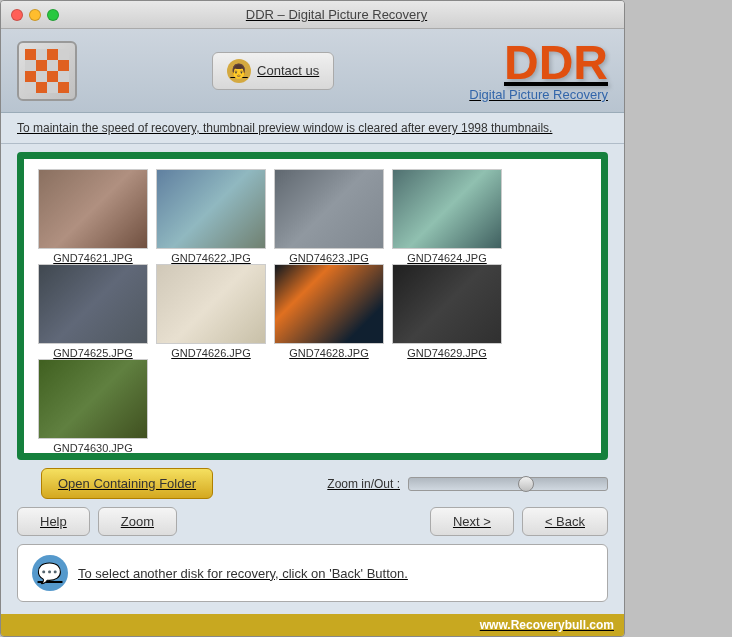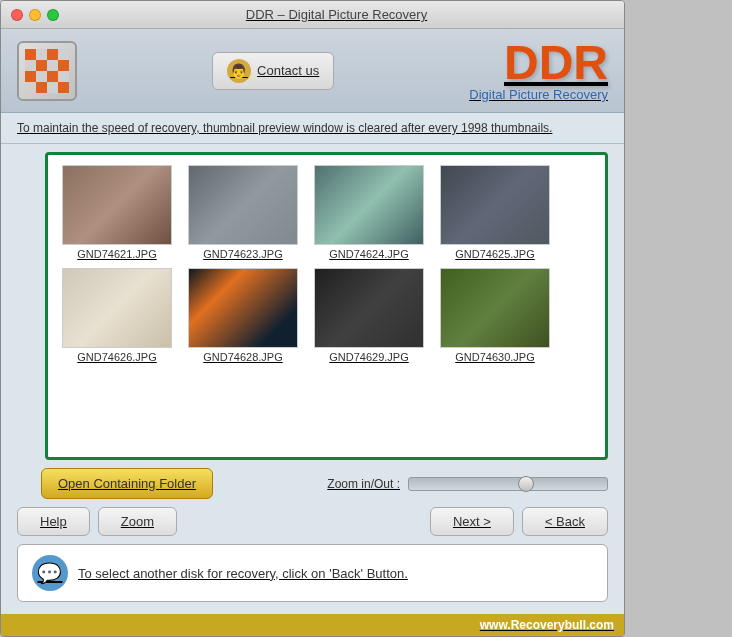--- a/index.html
+++ b/index.html
@@ -155,30 +155,29 @@
       display: flex;
       flex-direction: column;
       padding: 8px 16px;
       overflow: hidden;
     }
 
     
     .thumbnail-area {
       flex: 1;
       background: white;
-      border: 3px solid #15803d;
+      border: 7px solid #15803d;
       border-radius: 4px;
       overflow-y: auto;
       padding: 10px;
       display: flex;
       flex-wrap: wrap;
       align-content: flex-start;
-      gap: 8px;
+      gap: 0;
       position: relative;
-      margin-left: 28px;
     }
 
     .thumbnail-item {
       display: flex;
       flex-direction: column;
       align-items: center;
       width: 118px;
     }
 
     .thumb-img {
@@ -394,20 +393,24 @@
   </div>
 
   <div class="main-content">
 
     <div class="thumbnail-area" id="thumbnail-grid">
     <div class="thumbnail-item">
           <div class="thumb-img" style="background: linear-gradient(135deg, rgb(138, 112, 96) 0%, rgb(176, 144, 128) 50%, rgb(112, 80, 64) 100%);"></div>
           <div class="thumb-label">GND74621.JPG</div>
         </div>
         <div class="thumbnail-item">
+          <div class="thumb-img" style="background: linear-gradient(135deg, rgb(96, 128, 160) 0%, rgb(144, 184, 192) 50%, rgb(112, 128, 112) 100%);"></div>
+          <div class="thumb-label">GND74622.JPG</div>
+        </div>
+        <div class="thumbnail-item">
           <div class="thumb-img" style="background: linear-gradient(135deg, rgb(96, 104, 112) 0%, rgb(144, 152, 160) 50%, rgb(128, 136, 144) 100%);"></div>
           <div class="thumb-label">GND74623.JPG</div>
         </div>
         <div class="thumbnail-item">
           <div class="thumb-img" style="background: linear-gradient(135deg, rgb(80, 112, 112) 0%, rgb(144, 192, 176) 50%, rgb(64, 96, 96) 100%);"></div>
           <div class="thumb-label">GND74624.JPG</div>
         </div>
         <div class="thumbnail-item">
           <div class="thumb-img" style="background: linear-gradient(135deg, rgb(64, 72, 80) 0%, rgb(96, 104, 120) 50%, rgb(80, 88, 96) 100%);"></div>
           <div class="thumb-label">GND74625.JPG</div>

